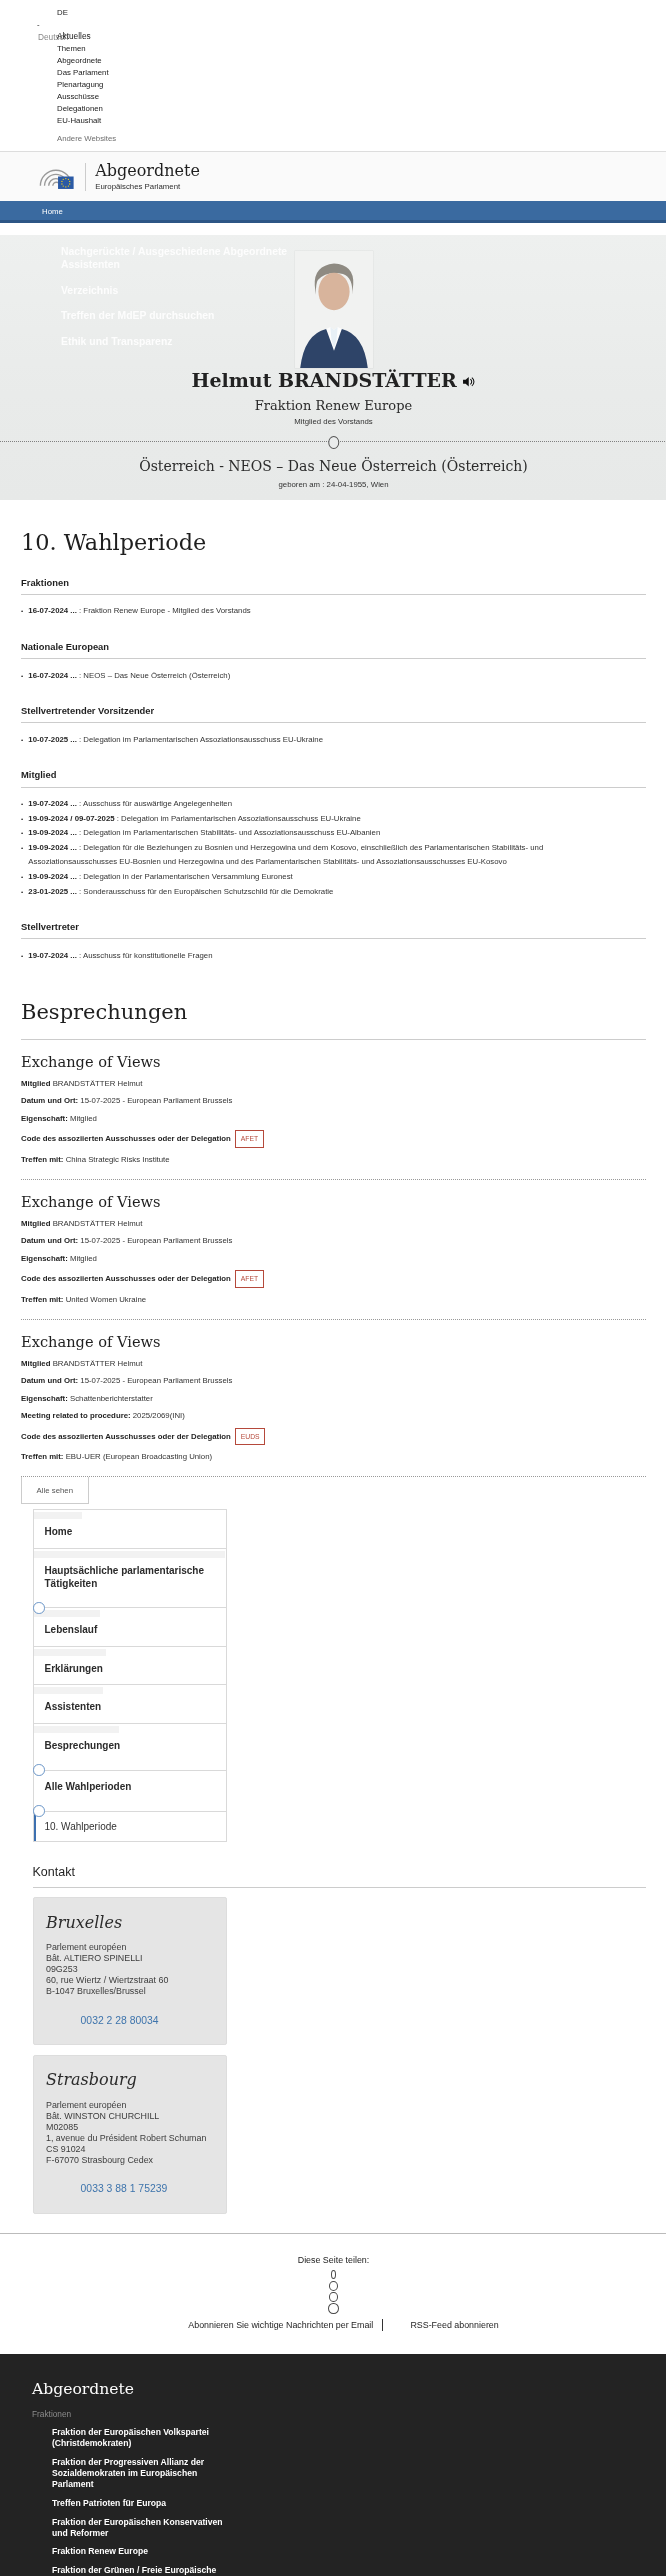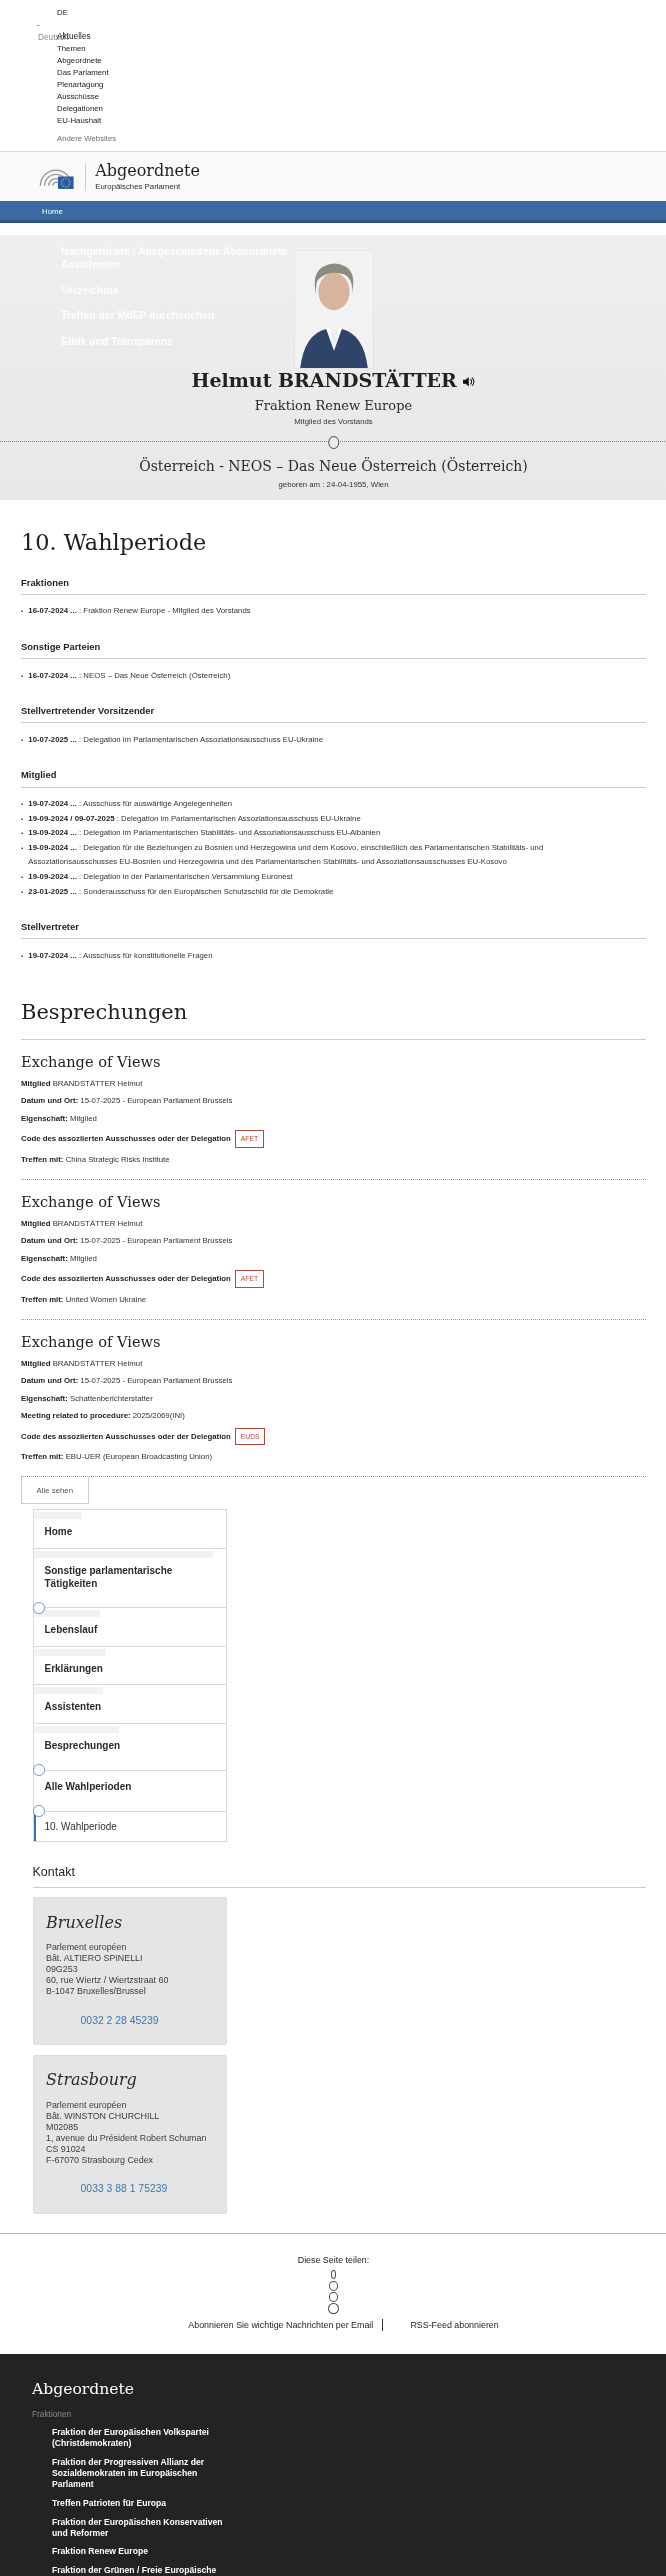--- a/index.html
+++ b/index.html
@@ -211,21 +211,21 @@
   
   <section class="tsec">
     <h3>Fraktionen</h3>
     <hr class="rule">
     <ul>
       <li><span class="d">16-07-2024 ...</span> <span>: Fraktion Renew Europe - Mitglied des Vorstands</span></li>
     </ul>
   </section>
 
   <section class="tsec">
-    <h3>Sonstige Parteien</h3>
+    <h3>Nationale European</h3>
     <hr class="rule">
     <ul>
       <li><span class="d">16-07-2024 ...</span> <span>: NEOS – Das Neue Österreich (Österreich)</span></li>
     </ul>
   </section>
 
   <section class="tsec">
     <h3>Stellvertretender Vorsitzender</h3>
     <hr class="rule">
     <ul>
@@ -291,22 +291,22 @@
 
   <button class="seeall">Alle sehen</button>
 
   
   <nav class="pmenu">
     <div class="mitem">
       <div class="stripe w-home"></div>
       <a class="mlabel">Home</a>
     </div>
     <div class="mitem haskid">
-      <div class="stripe w-93"></div>
-      <a class="mlabel">Sonstige parlamentarische Tätigkeiten</a>
+      <div class="stripe w-full"></div>
+      <a class="mlabel">Hauptsächliche parlamentarische Tätigkeiten</a>
       <span class="toggle"></span>
     </div>
     <div class="mitem">
       <div class="stripe w-34"></div>
       <a class="mlabel">Lebenslauf</a>
     </div>
     <div class="mitem">
       <div class="stripe w-37"></div>
       <a class="mlabel">Erklärungen</a>
     </div>
@@ -335,21 +335,21 @@
 
     <div class="card">
       <h4 class="city">Bruxelles</h4>
       <div class="addr">
         <span>Parlement européen</span>
         <span>Bât. ALTIERO SPINELLI</span>
         <span>09G253</span>
         <span>60, rue Wiertz / Wiertzstraat 60</span>
         <span>B-1047 Bruxelles/Brussel</span>
       </div>
-      <a class="phone">0032 2 28 45239</a>
+      <a class="phone">0032 2 28 80034</a>
     </div>
 
     <div class="card">
       <h4 class="city">Strasbourg</h4>
       <div class="addr">
         <span>Parlement européen</span>
         <span>Bât. WINSTON CHURCHILL</span>
         <span>M02085</span>
         <span>1, avenue du Président Robert Schuman</span>
         <span>CS 91024</span>

